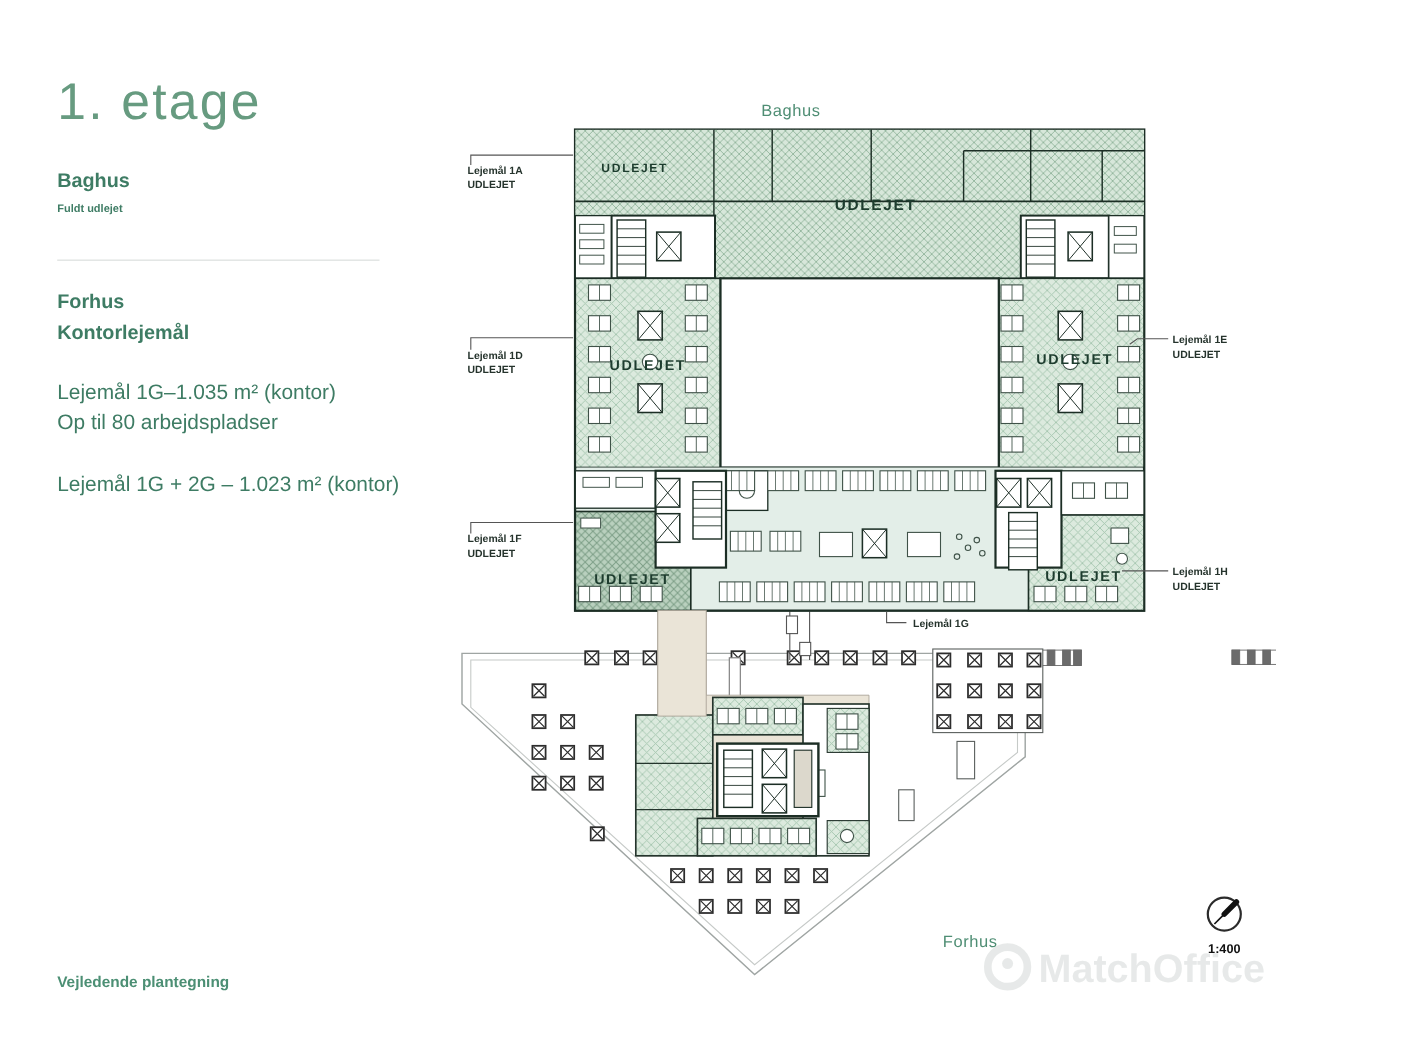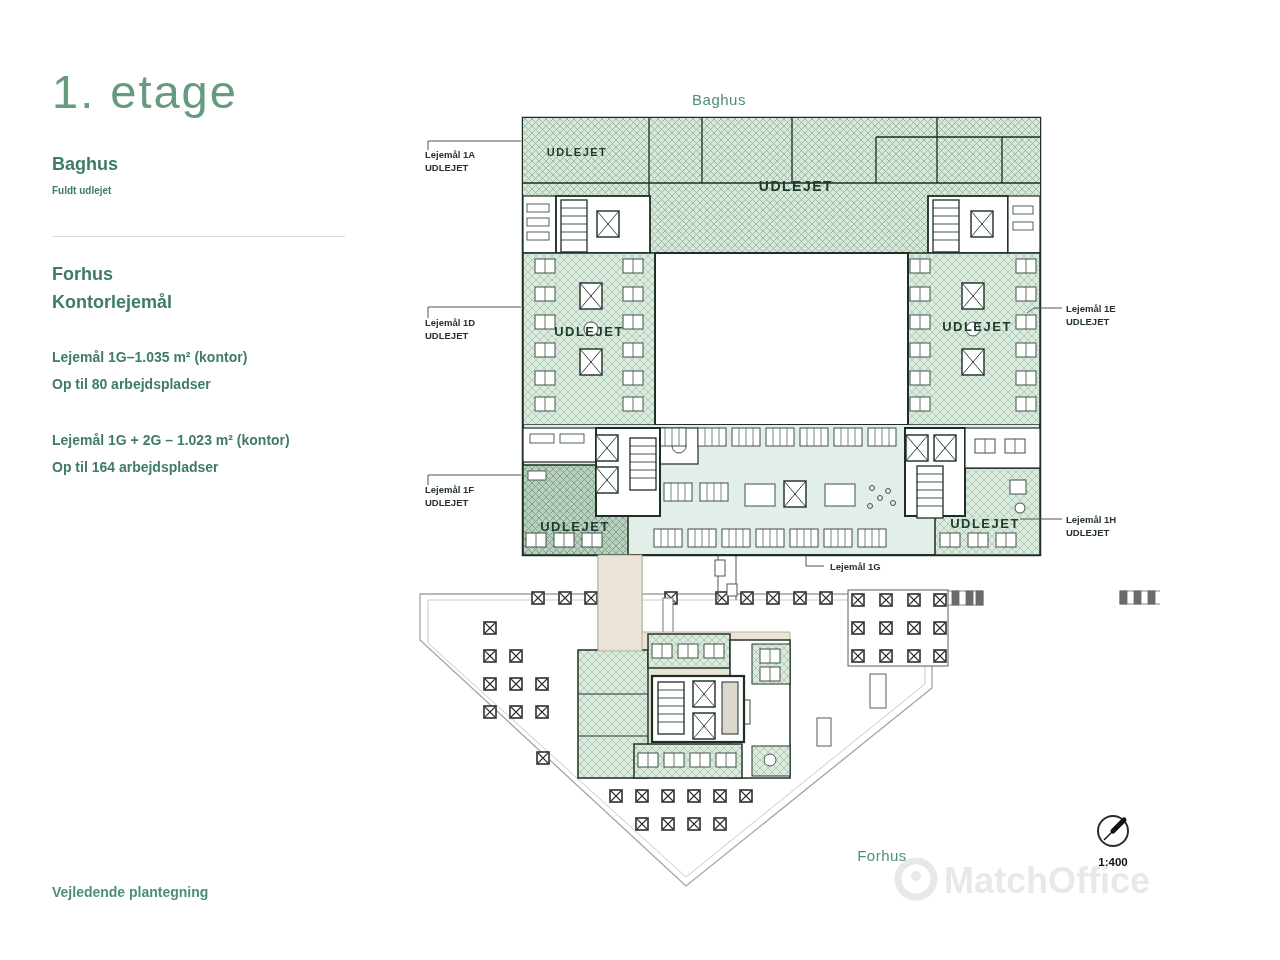--- a/index.html
+++ b/index.html
@@ -3,21 +3,21 @@
 <meta charset="utf-8">
 <style>
   html,body{margin:0;padding:0;background:#fff;}
   #page{position:relative;width:1172px;height:960px;background:#ffffff;overflow:hidden;
         font-family:"Liberation Sans",sans-serif;}
   .sb{position:absolute;left:52px;color:#3e7c64;}
   .sb-title{top:64px;font-size:47px;font-weight:500;letter-spacing:2px;color:#679b80;}
   .sb-sec{font-weight:bold;}
   .sb-sec .l1{font-size:18px;line-height:28px;}
   .sb-sec .l2{font-size:10px;line-height:26px;}
-  .sb-unit{font-weight:bold;font-size:14px;line-height:27px;}
+  .sb-unit{font-weight:normal;font-size:19px;line-height:27px;}
   .divider{position:absolute;left:52px;top:236px;width:293px;height:1px;background:#d8dcda;}
   .footnote{top:884px;font-size:14px;font-weight:bold;color:#4c8f74;}
   svg text{font-family:"Liberation Sans",sans-serif;}
   .callout{font-size:9.5px;font-weight:bold;fill:#25332c;}
   .roomlbl{font-weight:bold;fill:#1d3c2e;letter-spacing:1.5px;}
   .arealbl{font-size:15px;fill:#4f8e74;letter-spacing:0.5px;}
   .scalelbl{font-size:11.5px;font-weight:bold;fill:#111;}
   .wm{font-size:36px;font-weight:bold;fill:#8b9793;}
 </style>
 </head>
@@ -39,21 +39,20 @@
     <div class="l1">Kontorlejemål</div>
   </div>
 
   <div class="sb sb-unit" style="top:344px">
     <div>Lejemål 1G–1.035 m² (kontor)</div>
     <div>Op til 80 arbejdspladser</div>
   </div>
 
   <div class="sb sb-unit" style="top:427px">
     <div>Lejemål 1G + 2G – 1.023 m² (kontor)</div>
-    <div>Op til 164 arbejdspladser</div>
   </div>
 
   <div class="sb footnote">Vejledende plantegning</div>
 
   <svg style="position:absolute;left:400px;top:80px" width="760" height="830" viewBox="400 80 760 830" xmlns="http://www.w3.org/2000/svg">
     <defs>
       <pattern id="hatchA" width="7" height="7" patternUnits="userSpaceOnUse">
         <rect width="7" height="7" fill="#d7e7da"></rect>
         <path d="M0,0 L7,7 M7,0 L0,7" stroke="#8fb39a" stroke-width="0.8"></path>
       </pattern>

